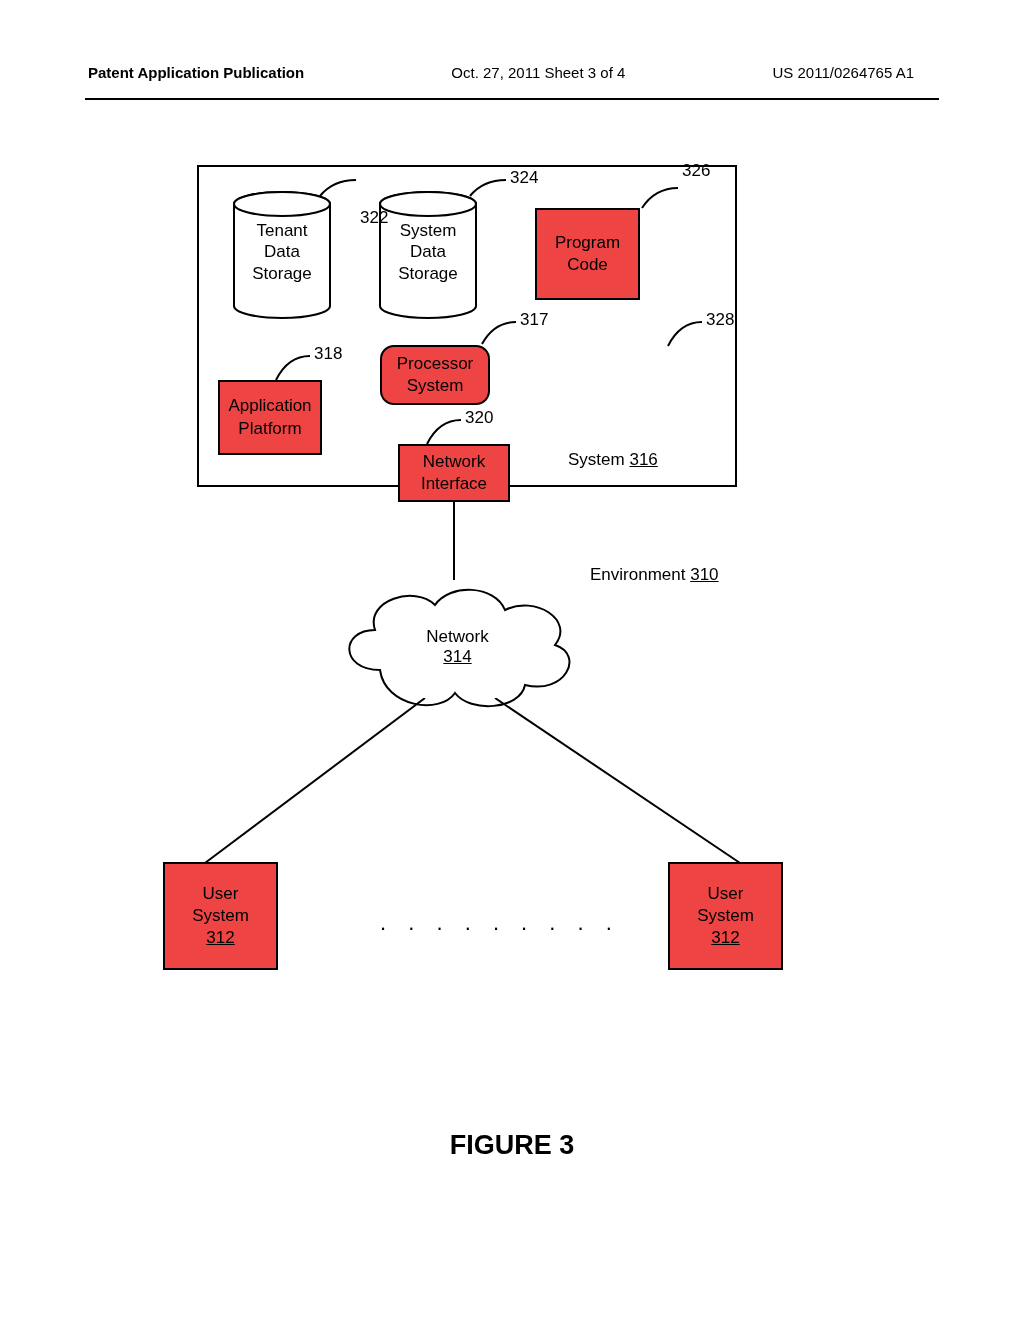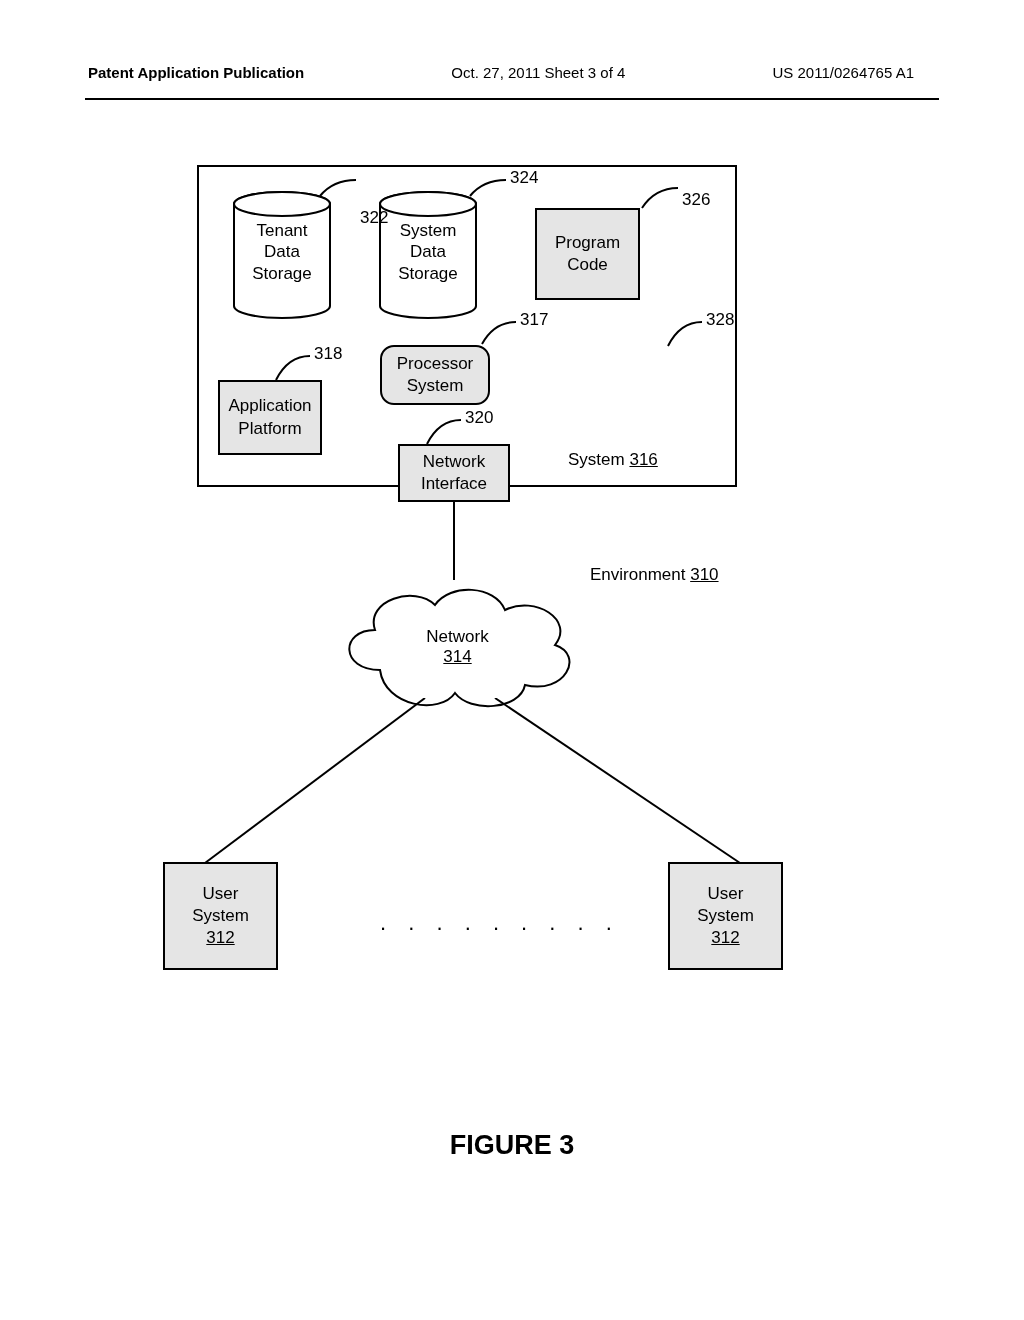--- a/index.html
+++ b/index.html
@@ -59,21 +59,21 @@
     left: 0;
   }
   .rect {
     position: absolute;
     border: 2px solid #000;
     text-align: center;
     font-size: 17px;
     display: flex;
     flex-direction: column;
     justify-content: center;
-    background: #e5e5e5;
+    background: #ef4444;
     line-height: 1.3;
   }
   .ref {
     position: absolute;
     font-size: 17px;
   }
   .leader {
     position: absolute;
   }
   .underline { text-decoration: underline; }
@@ -211,21 +211,21 @@
   <div class="ref" style="left:360px; top:18px;margin-top:40px;">322</div>
 
   <svg class="leader" style="left:468px; top:28px;" width="40" height="20">
       <path d="M2 18 Q15 2 38 2" fill="none" stroke="#000" stroke-width="2"></path>
     </svg>
   <div class="ref" style="left:510px; top:18px;">324</div>
 
   <svg class="leader" style="left:640px; top:36px;" width="40" height="24">
       <path d="M2 22 Q15 2 38 2" fill="none" stroke="#000" stroke-width="2"></path>
     </svg>
-  <div class="ref" style="left:682px; top:40px;">326</div>
+  <div class="ref" style="left:682px; top:11px;">326</div>
 
   <svg class="leader" style="left:480px; top:170px;" width="38" height="26">
       <path d="M2 24 Q14 2 36 2" fill="none" stroke="#000" stroke-width="2"></path>
     </svg>
   <div class="ref" style="left:520px; top:160px;">317</div>
 
   <svg class="leader" style="left:666px; top:170px;" width="38" height="28">
       <path d="M2 26 Q14 2 36 2" fill="none" stroke="#000" stroke-width="2"></path>
     </svg>
   <div class="ref" style="left:706px; top:160px;">328</div>

